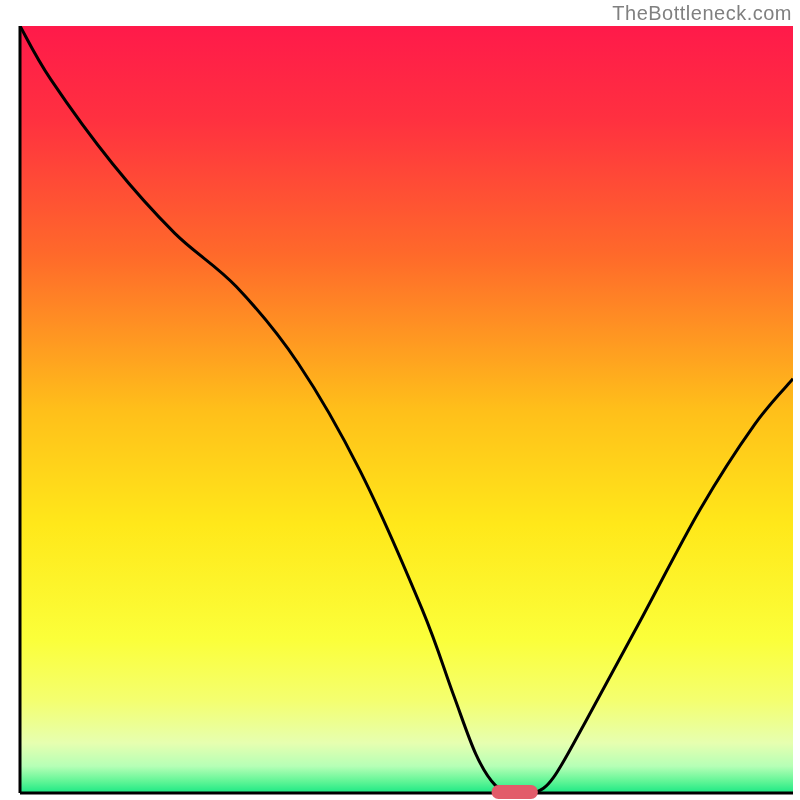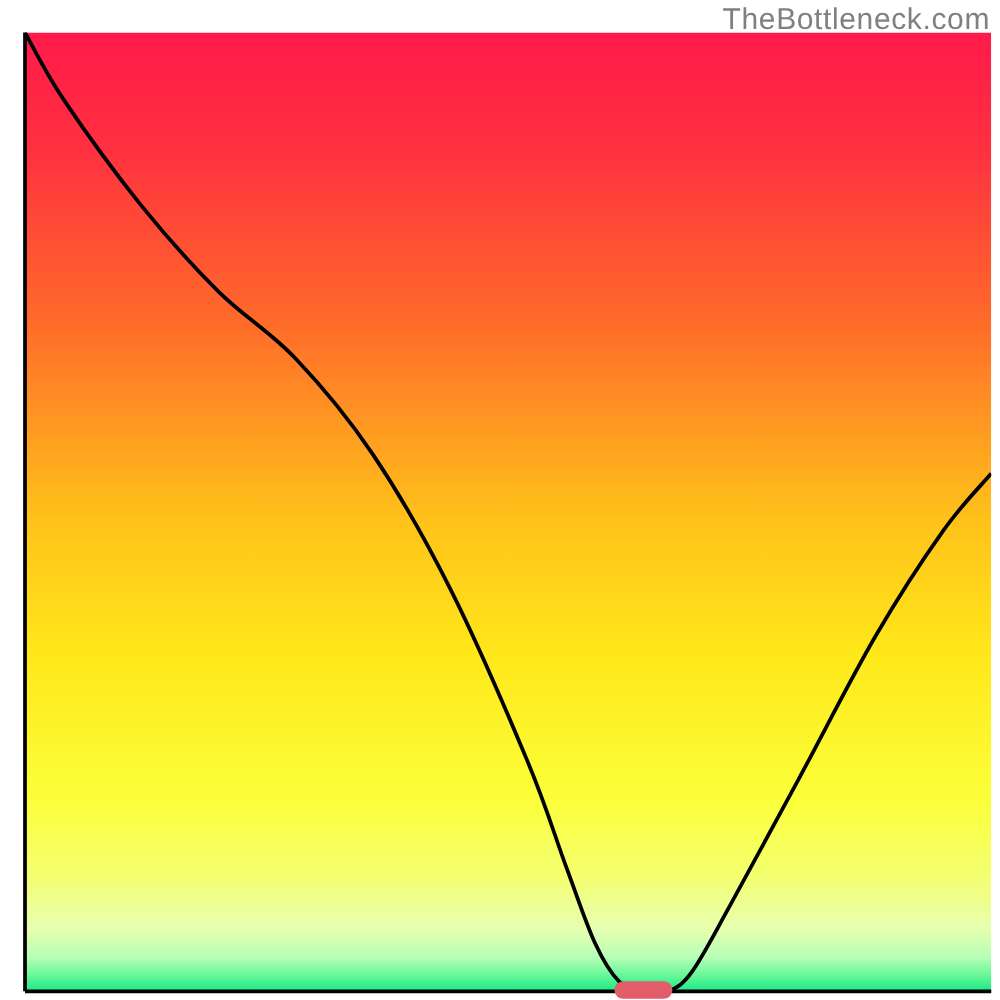--- a/index.html
+++ b/index.html
@@ -14,21 +14,21 @@
   .container {
     position: relative;
     width: 800px;
     height: 800px;
   }
   .watermark {
     position: absolute;
     top: 2px;
     right: 8px;
     color: #808080;
-    font-size: 24px;
+    font-size: 20px;
     font-weight: 400;
     letter-spacing: 0.5px;
     z-index: 10;
   }
   svg.plot {
     position: absolute;
     left: 0;
     top: 0;
     width: 800px;
     height: 800px;

